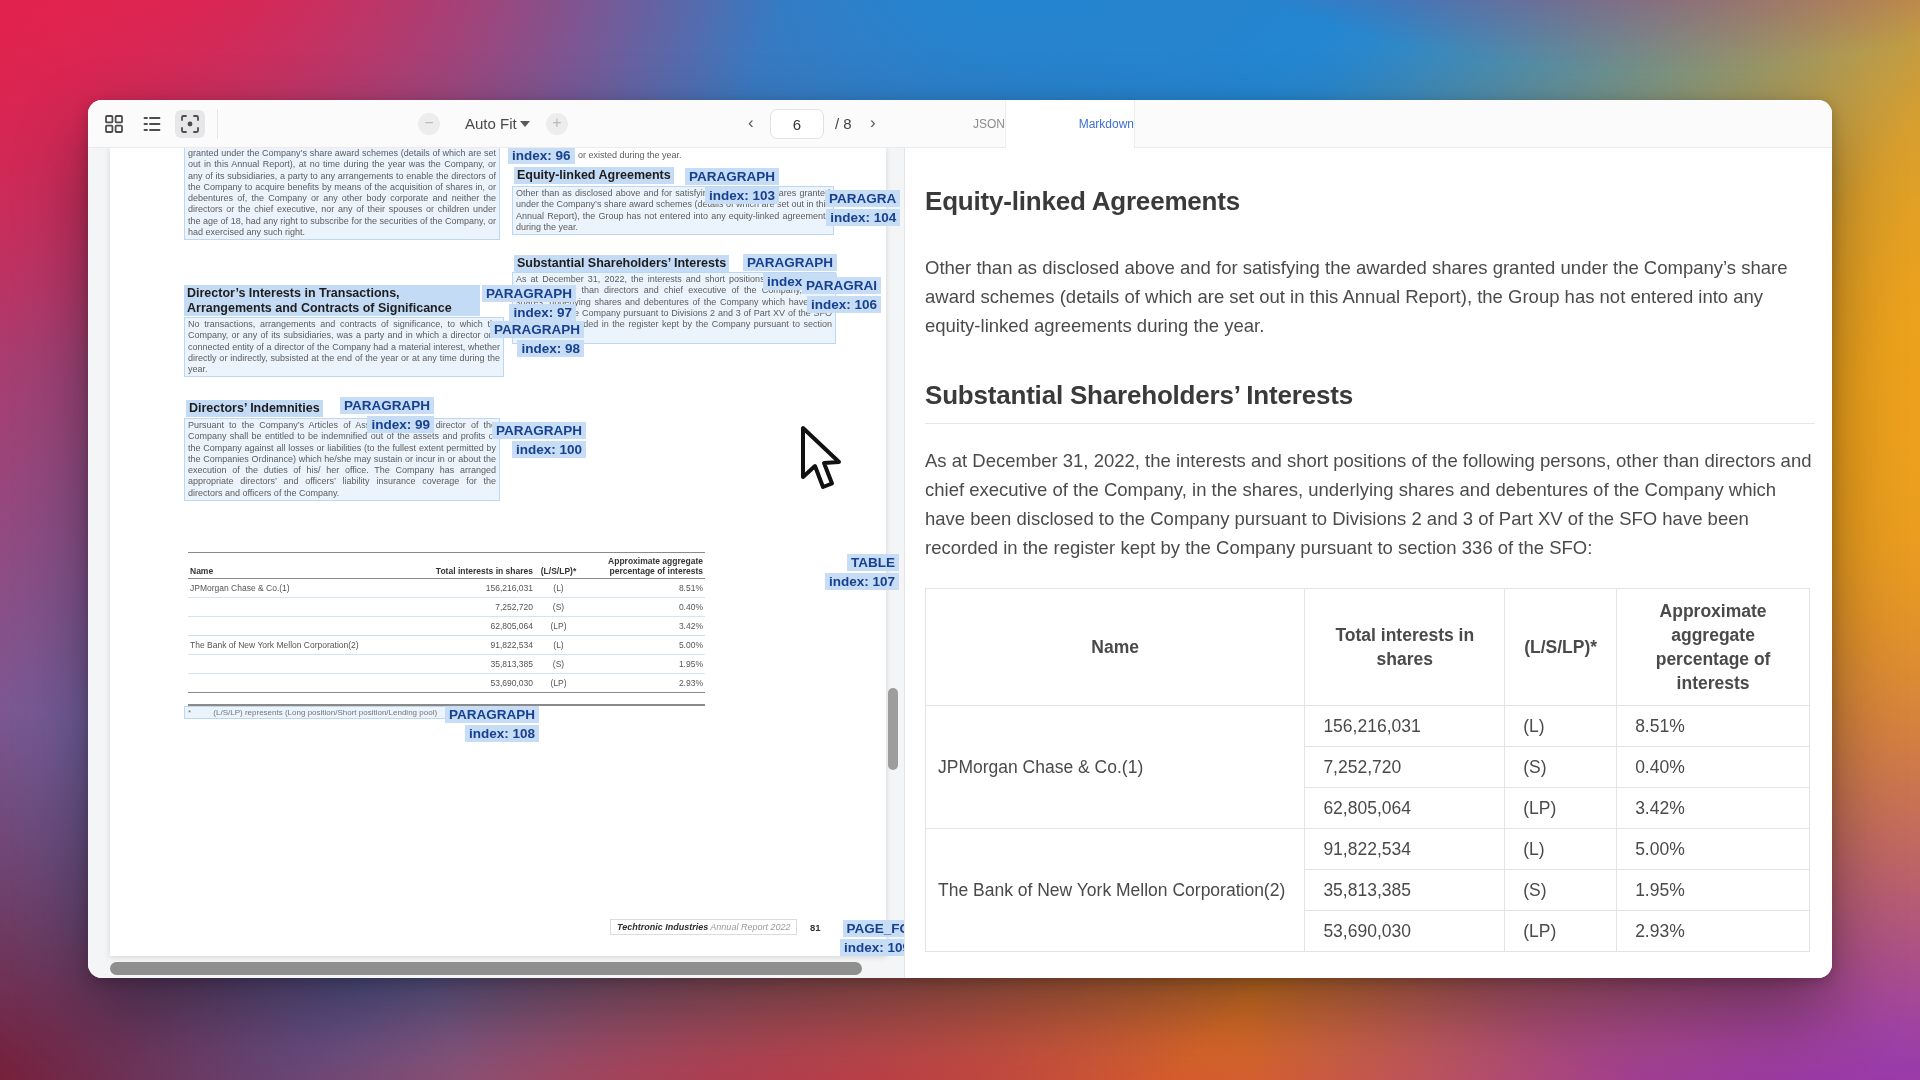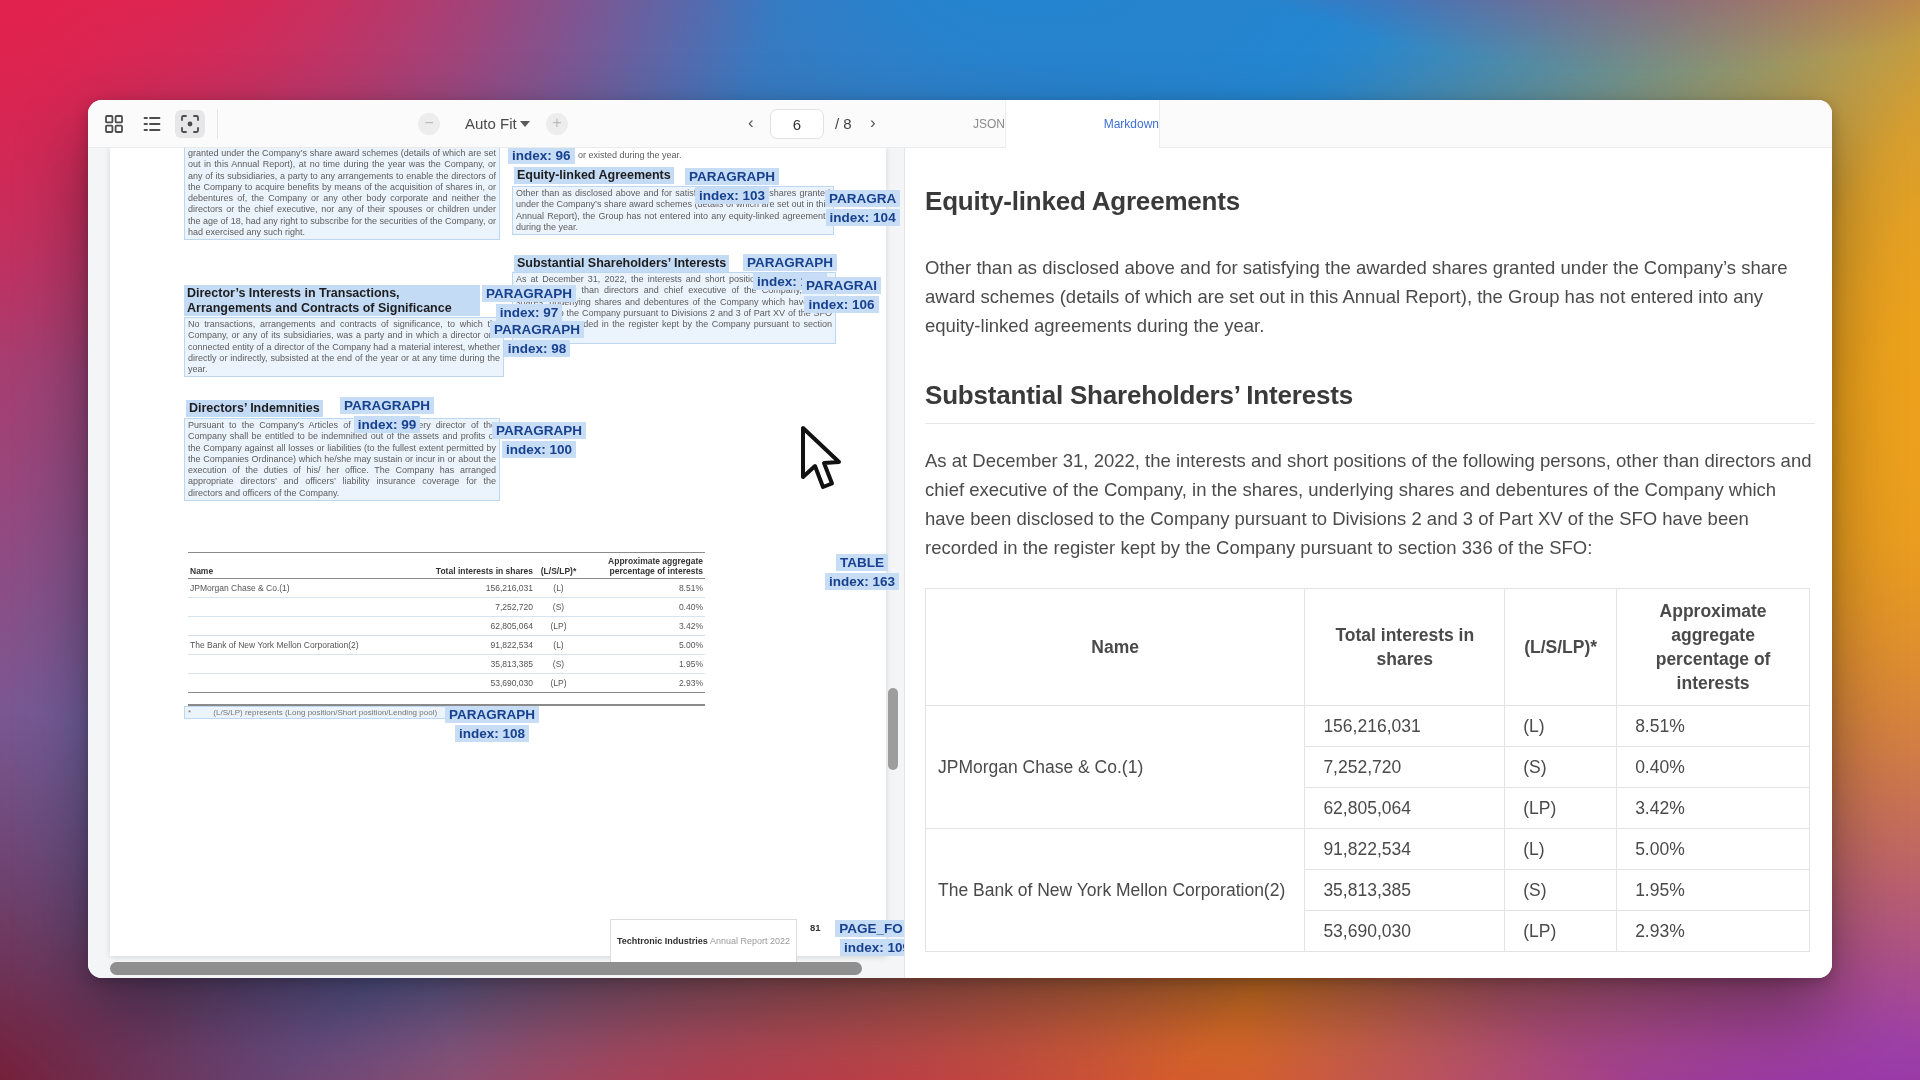--- a/index.html
+++ b/index.html
@@ -41,34 +41,34 @@
 
   
   .pdf-panel { position:absolute; left:0; top:48px; width:817px; height:830px; background:#f4f5f6; border-right:1px solid #e4e4e4; overflow:hidden; }
   .pdf-page { position:absolute; left:22px; top:0; width:776px; height:808px; background:#fff; box-shadow:0 1px 6px rgba(0,0,0,.14); }
 
   .ptext { position:absolute; font-size:9px; line-height:11.3px; color:#5d5d5d; text-align:justify; }
   .phead { position:absolute; font-size:12.5px; line-height:14.5px; font-weight:bold; color:#1d1d1d; }
   .hl-light { background:rgba(203,224,247,.38); border:1px solid rgba(166,199,235,.65); padding:1px 3px; }
   .hl-strong { background:rgba(176,207,243,.75); padding:1px 3px; }
 
-  .chip { position:absolute; display:flex; flex-direction:column; align-items:center; gap:2px; }
+  .chip { position:absolute; display:flex; flex-direction:column; align-items:flex-end; gap:2px; }
   .chip span { display:inline-block; background:#c7dcf5; color:#17418f; font-weight:bold; font-size:13.5px; line-height:15px; padding:1px 4px; white-space:nowrap; }
 
   
   .pdf-table { position:absolute; left:78px; top:404px; width:517px; border-collapse:collapse; font-size:8.5px; color:#555; }
   .pdf-table th { border-top:1.5px solid #8a8a8a; border-bottom:1px solid #8a8a8a; font-weight:bold; color:#333; padding:3px 2px 2px; vertical-align:bottom; }
   .pdf-table td { border-bottom:1px solid #d7e4f0; padding:4px 2px; }
   .pdf-table tr.grp-end td { border-bottom:1px solid #cfdeee; }
   .pdf-table tr:last-child td { border-bottom:1.5px solid #8a8a8a; }
   .ta-r { text-align:right; } .ta-c { text-align:center; }
   .pdf-rule { position:absolute; left:78px; width:517px; height:1.5px; background:#8a8a8a; }
 
   .pdf-foot { position:absolute; font-size:8px; color:#777; }
-  .pdf-footer-box { position:absolute; border:1px solid #dcdcdc; background:#fff; font-size:9px; color:#9a9a9a; padding:16px 6px; white-space:nowrap; }
+  .pdf-footer-box { position:absolute; border:1px solid #dcdcdc; background:#fff; font-size:9px; color:#9a9a9a; padding:2px 6px; white-space:nowrap;font-style:italic; }
   .pdf-footer-box b { color:#2f2f2f; }
 
   .vscroll { position:absolute; right:6px; top:540px; width:10px; height:82px; background:#9d9d9d; border-radius:5px; }
   .hscroll { position:absolute; left:22px; bottom:3px; width:752px; height:13px; background:#8f8f8f; border-radius:7px; }
 
   
   .md-panel { position:absolute; left:817px; top:48px; width:927px; height:830px; background:#fff; overflow:hidden; }
   .md-inner { position:absolute; left:20px; top:0; width:890px; }
   .md-inner h2 { font-size:26px; font-weight:600; color:#3a3a3a; letter-spacing:-0.2px; }
   .h2-rule { height:1px; background:#e7e7e7; margin-top:12px; }
@@ -131,21 +131,21 @@
     <div class="zoom-btn" style="left:458px;">+</div>
 
     <div class="nav-chev" style="left:660px;">‹</div>
     <input class="page-box" style="left: 682px;" value="6">
     <div class="page-total" style="left:747px;">/ 8</div>
     <div class="nav-chev" style="left:782px;">›</div>
 
     <div class="tab tab-json" style="left:827px; width:90px;">
         <span>JSON</span>
       </div>
-    <div class="tab tab-md" style="left:917px; width:155px;">
+    <div class="tab tab-md" style="left:917px; width:130px;">
         <span>Markdown</span>
       </div>
   </div>
 
   <div class="pdf-panel">
     <div class="pdf-page">
 
       <div class="ptext hl-light" style="left:74px; top:-2px; width:316px;">granted under the Company’s share award schemes (details of which are set out in this Annual Report), at no time during the year was the Company, or any of its subsidiaries, a party to any arrangements to enable the directors of the Company to acquire benefits by means of the acquisition of shares in, or debentures of, the Company or any other body corporate and neither the directors or the chief executive, nor any of their spouses or children under the age of 18, had any right to subscribe for the securities of the Company, or had exercised any such right.</div>
 
       <div class="phead hl-strong" style="left:74px; top:137px; width:296px;">Director’s Interests in Transactions, Arrangements and Contracts of Significance</div>
@@ -251,21 +251,21 @@
       <div class="chip" style="left:633px; top:106px;">
           <span>PARAGRAPH</span>
           <span>index: 105</span>
         </div>
       <div class="chip" style="left:692px; top:129px;">
           <span>PARAGRAI</span>
           <span>index: 106</span>
         </div>
       <div class="chip" style="left:715px; top:406px;">
           <span>TABLE</span>
-          <span>index: 163</span>
+          <span>index: 107</span>
         </div>
       <div class="chip" style="left:335px; top:558px;">
           <span>PARAGRAPH</span>
           <span>index: 108</span>
         </div>
       <div class="chip" style="left:718px; top:772px;">
           <span>PAGE_FO</span>
           <span style="margin-left:12px;">index: 109</span>
         </div>
     </div>

